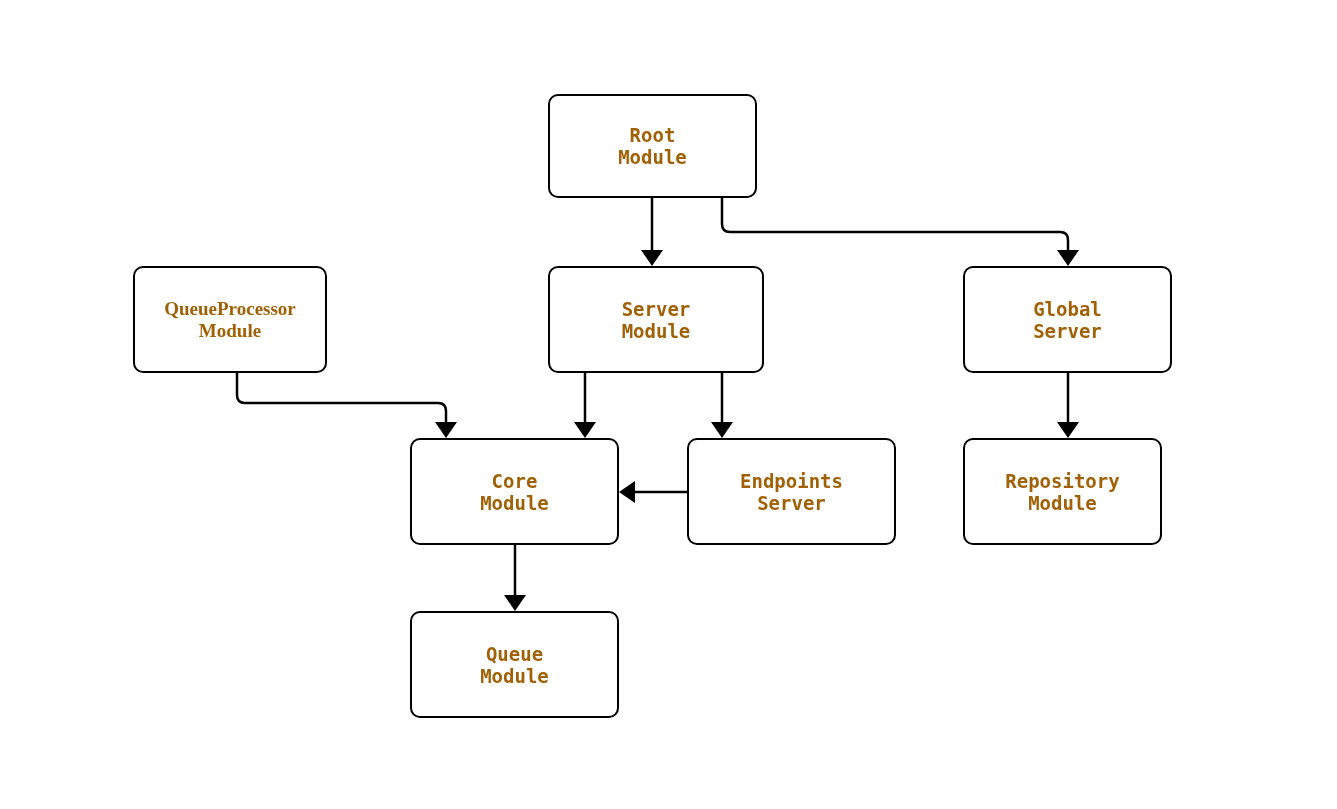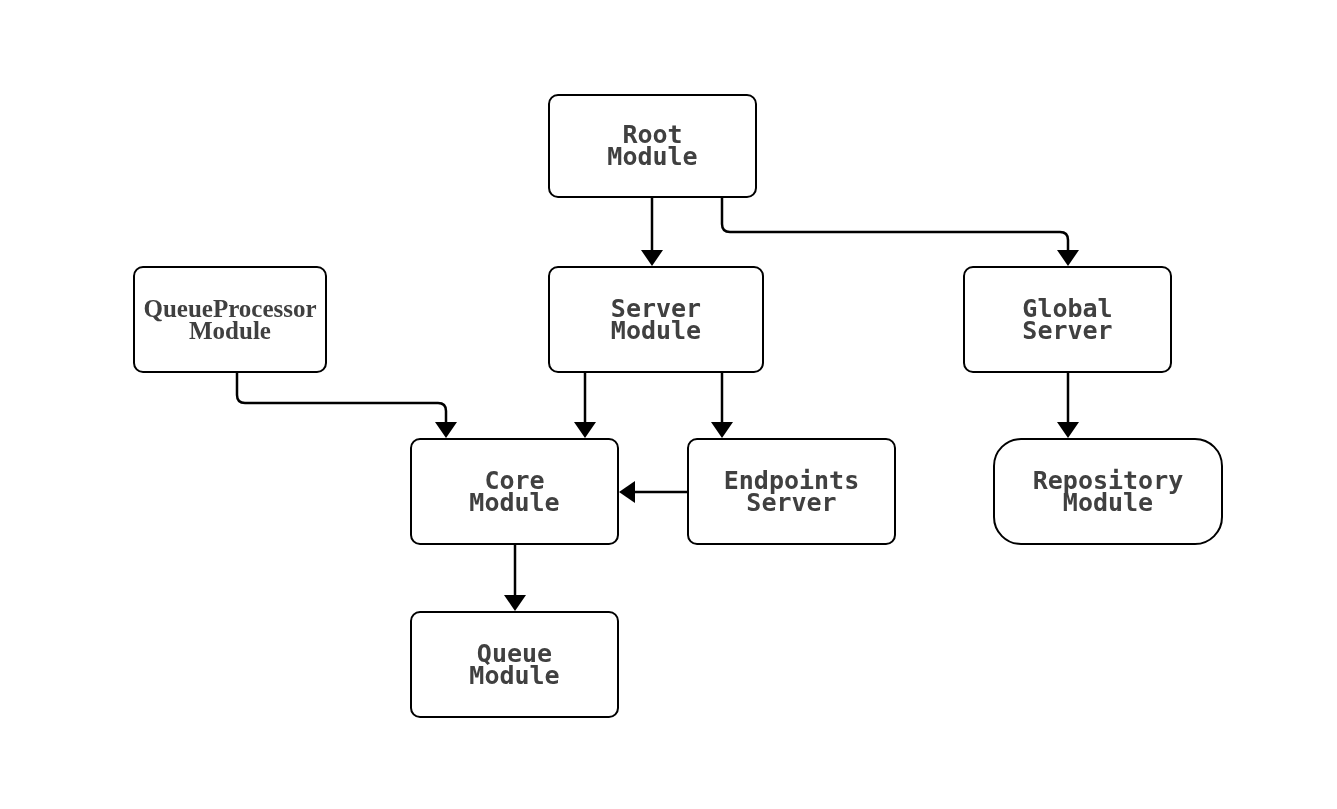--- a/index.html
+++ b/index.html
@@ -40,24 +40,24 @@
     border: 2.5px solid #000000;
     border-radius: 10px;
     display: flex;
     align-items: center;
     justify-content: center;
     z-index: 2;
   }
   .node-label {
     white-space: pre-line;
     text-align: center;
-    font-size: 25px;
+    font-size: 19px;
     line-height: 22px;
     font-weight: bold;
-    color: #404040;
+    color: #a16207;
   }
 </style>
 </head>
 <body>
 
 <div class="canvas">
   <svg class="edges-layer" width="1337" height="809" viewBox="0 0 1337 809" xmlns="http://www.w3.org/2000/svg">
       <path d="M652,198 V250" class="edge-line"></path>
       <polygon points="641,250 663,250 652,266" class="edge-arrow"></polygon>
       <path d="M722,198 V224 Q722,232 730,232 H1060 Q1068,232 1068,240 V250" class="edge-line"></path>
@@ -92,21 +92,21 @@
 Server</span>
     </div>
     <div class="node" style="left: 410px; top: 438px; width: 209px; height: 107px;">
       <span class="node-label">Core
 Module</span>
     </div>
     <div class="node" style="left: 687px; top: 438px; width: 209px; height: 107px;">
       <span class="node-label">Endpoints
 Server</span>
     </div>
-    <div class="node" style="left: 993px; top: 438px; width: 230px; height: 107px; border-radius: 28px;">
+    <div class="node" style="left: 963px; top: 438px; width: 199px; height: 107px;">
       <span class="node-label">Repository
 Module</span>
     </div>
     <div class="node" style="left: 410px; top: 611px; width: 209px; height: 107px;">
       <span class="node-label">Queue
 Module</span>
     </div>
   </div>
 
 </body></html>

